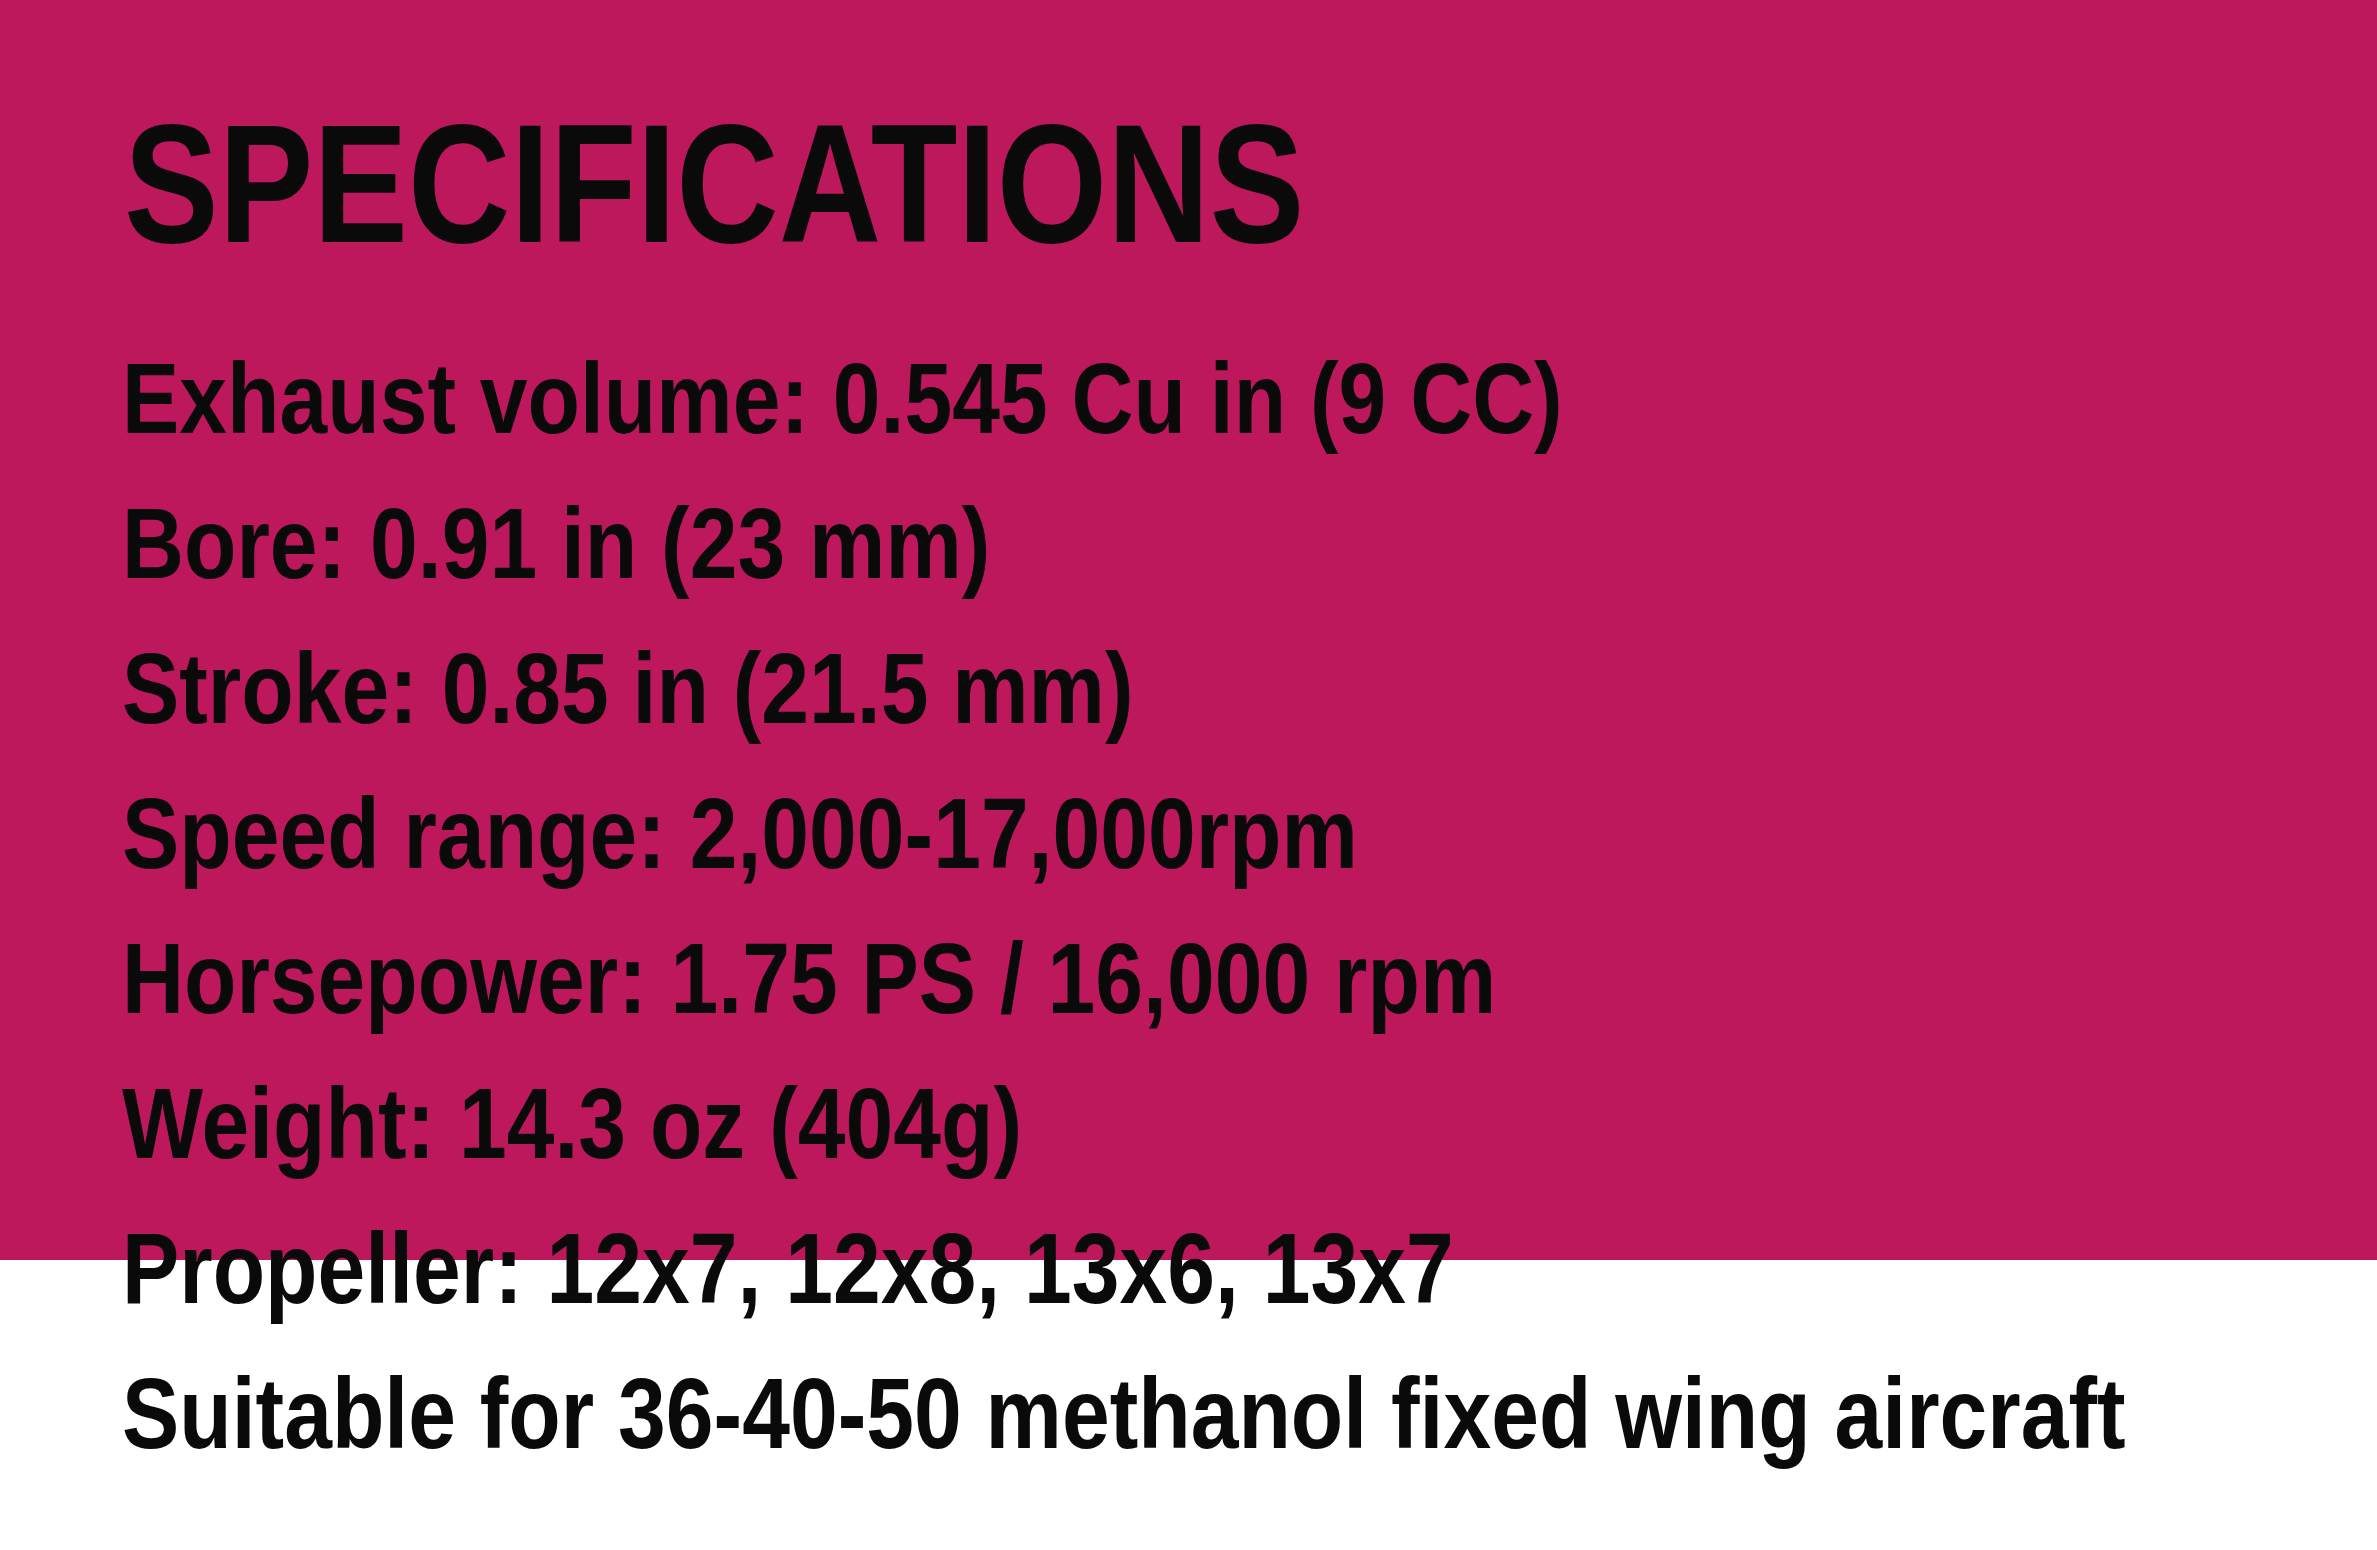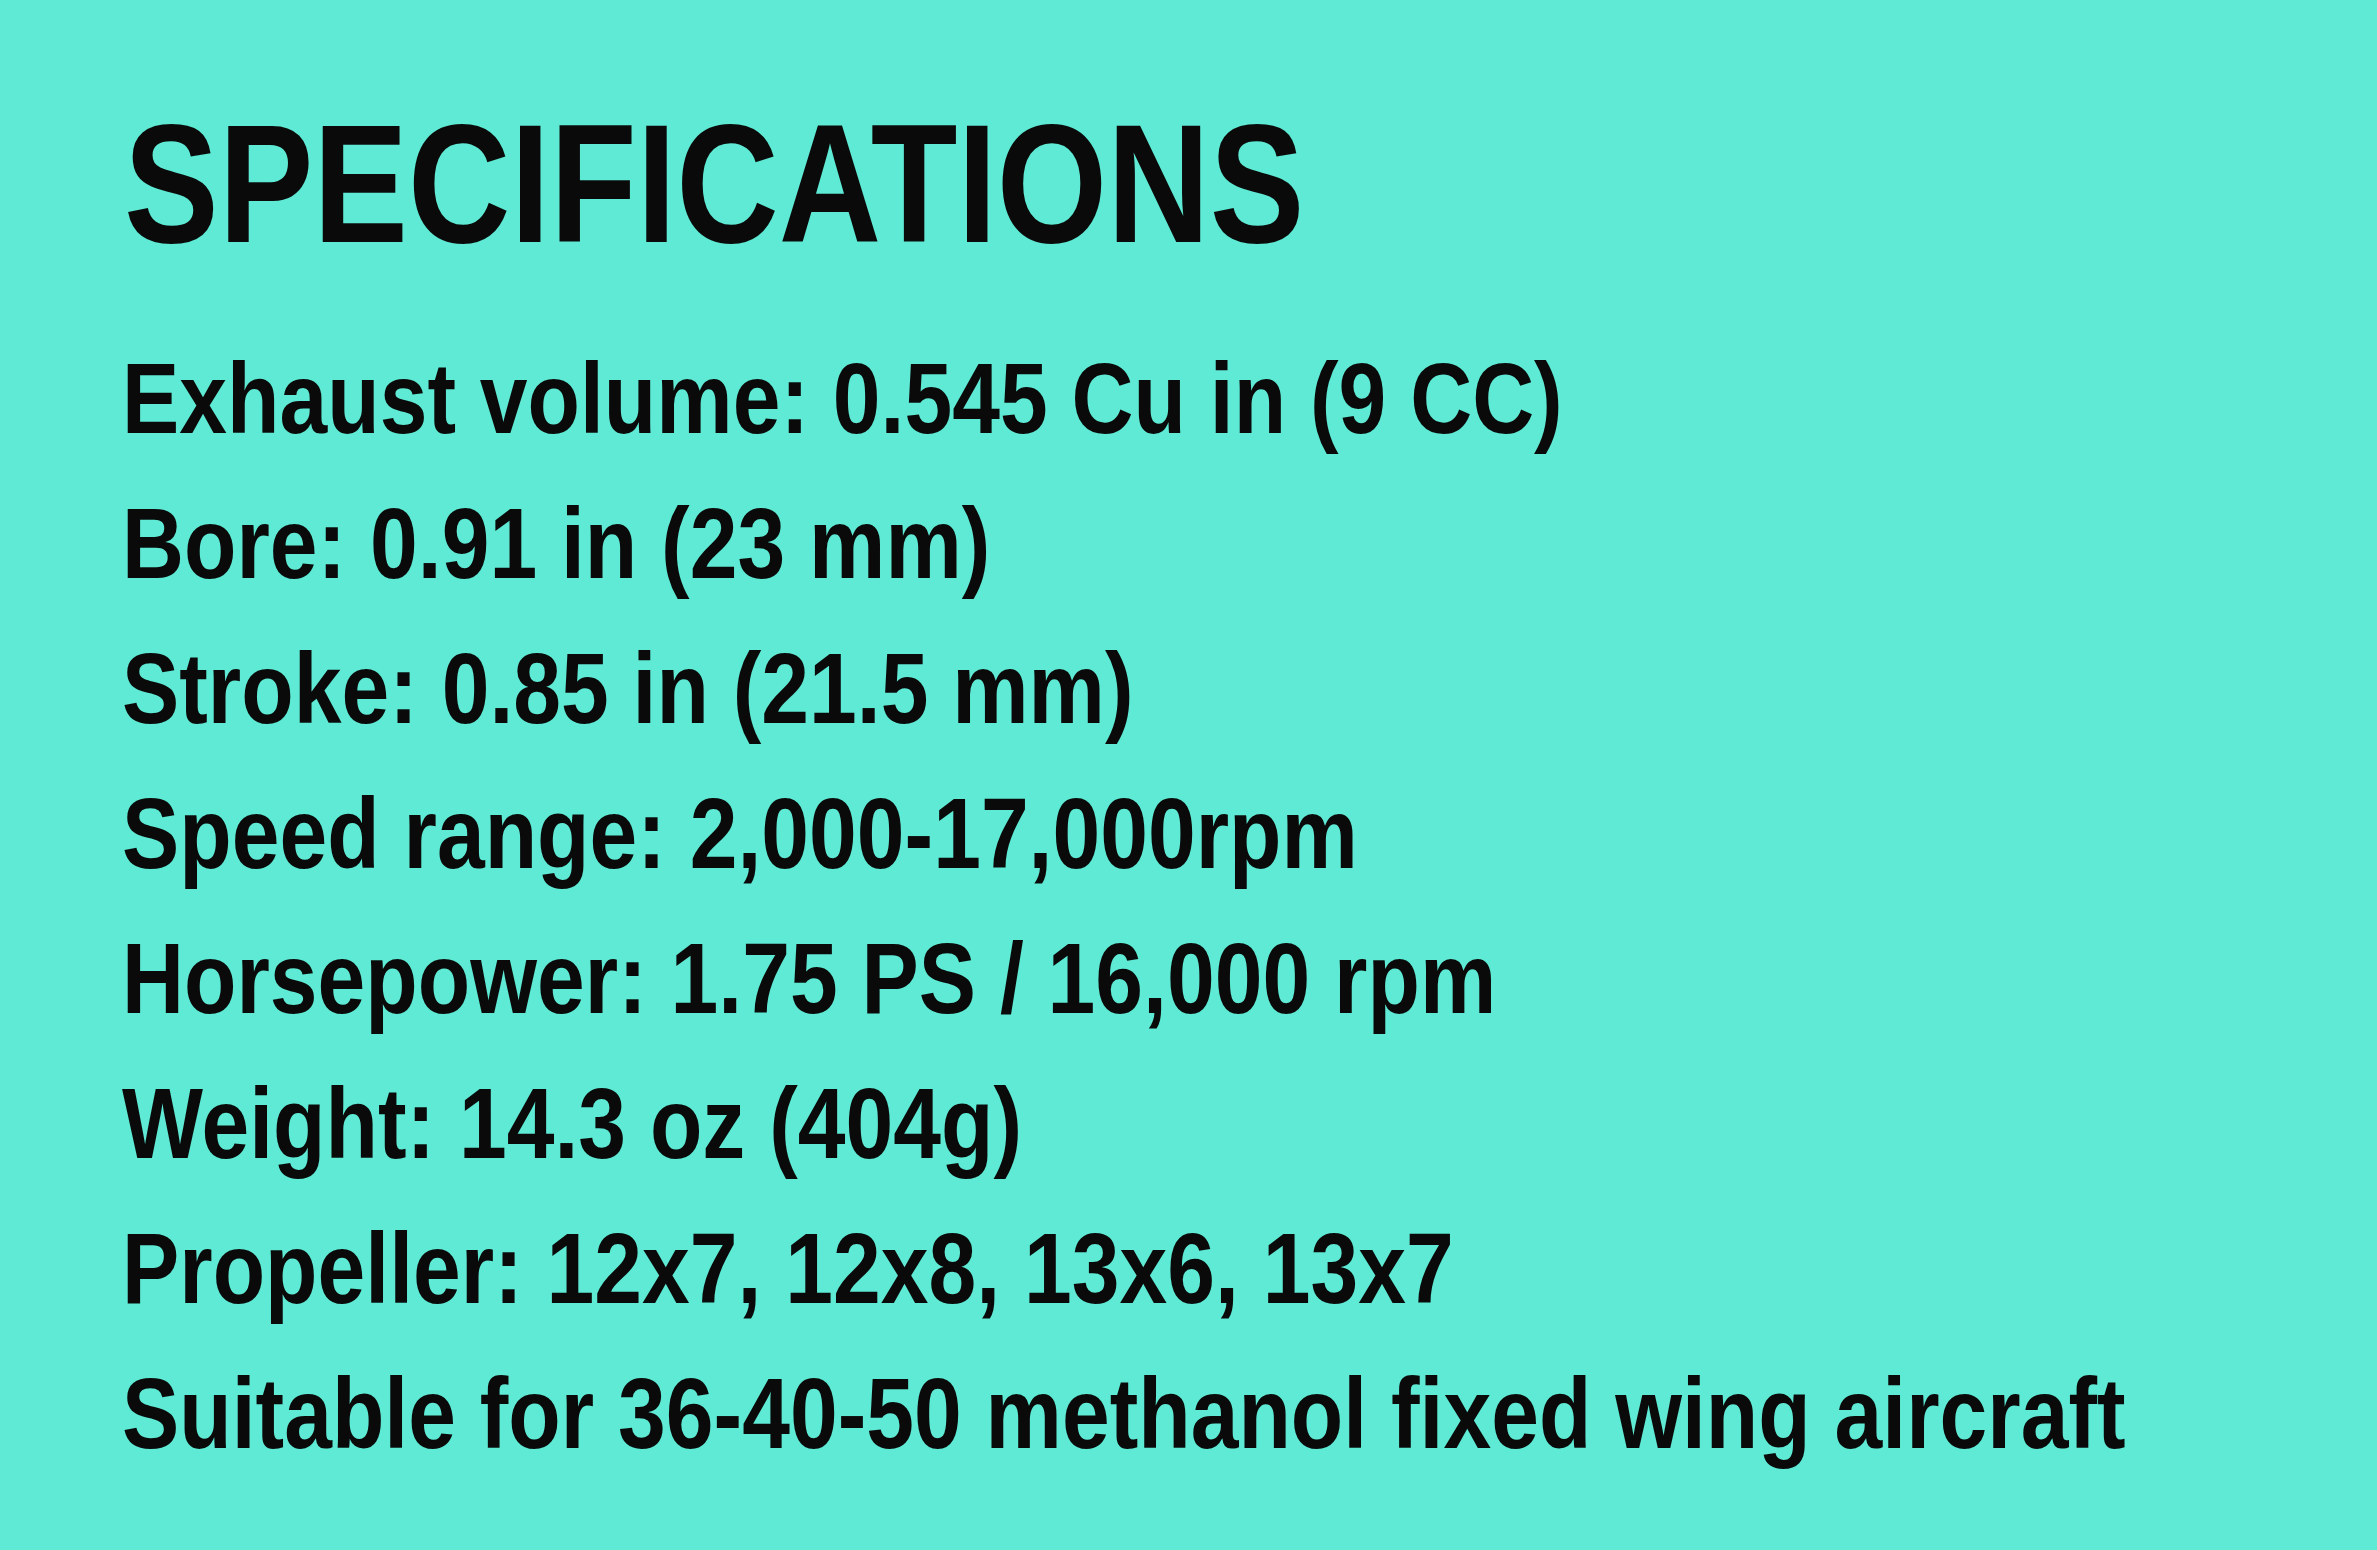--- a/index.html
+++ b/index.html
@@ -9,22 +9,22 @@
     height: 1550px;
     overflow: hidden;
   }
   body {
     background: #ffffff;
     font-family: "Liberation Sans", sans-serif;
   }
   .page {
     position: relative;
     width: 2378px;
-    height: 1550px;
-    background: #5eead4;
+    height: 1260px;
+    background: #be185d;
   }
   .title {
     position: absolute;
     left: 124px;
     top: 99px;
     margin: 0;
     font-family: "Liberation Sans", sans-serif;
     font-weight: 700;
     font-size: 169px;
     line-height: 1;

